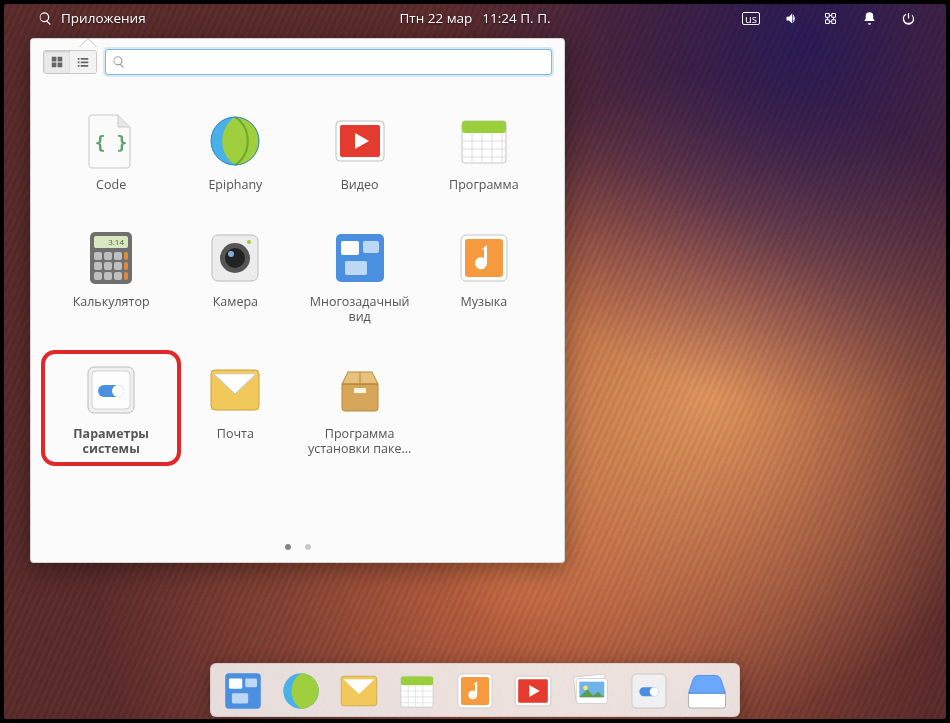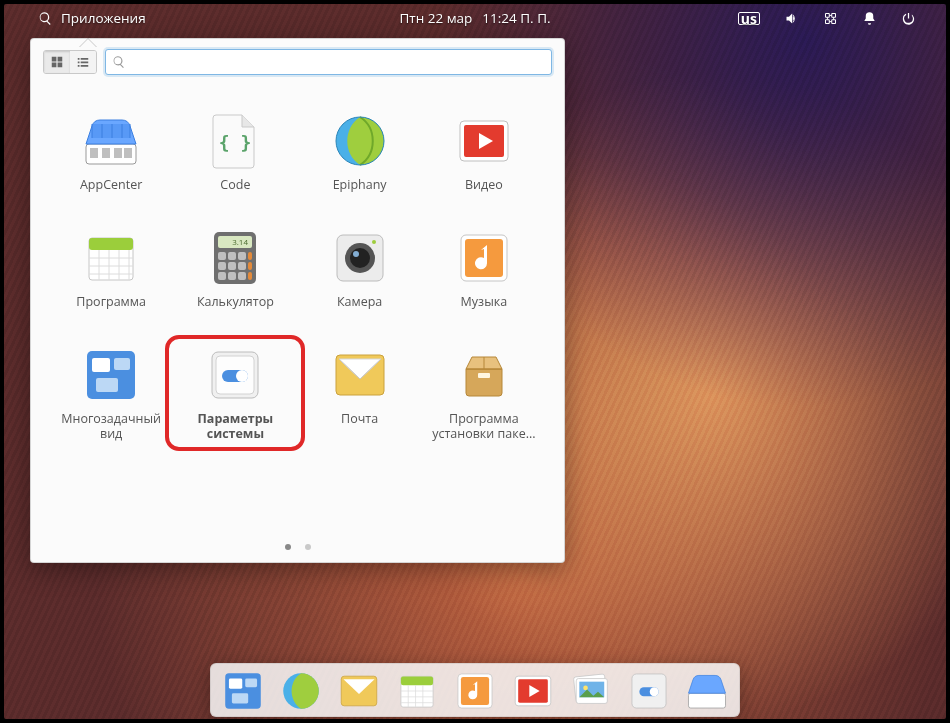--- a/index.html
+++ b/index.html
@@ -29,21 +29,21 @@
   .panel {
     position: absolute; left:4px; right:4px; top:4px; height:28px;
     color:#fff; font-size:13.5px; display:flex; align-items:center;
     text-shadow: 0 1px 2px rgba(0,0,0,.6);
   }
   .panel .left { display:flex; align-items:center; gap:8px; padding-left:34px;}
   .panel .center{ position:absolute; left:0; right:0; display:flex; justify-content:center; gap:10px; pointer-events:none;}
   .panel .center span{pointer-events:auto;}
   .panel .right{ margin-left:auto; display:flex; align-items:center; gap:24px; padding-right:30px;}
   .panel svg{ width:15px; height:15px; fill:#fff;}
-  .indicator-box{ border:1.2px solid #fff; border-radius:2px; font-size:14px; font-weight:700; padding:0 2px; line-height:11px;}
+  .indicator-box{ border:1.2px solid #fff; border-radius:2px; font-size:11px; font-weight:400; padding:0 2px; line-height:11px;}
   
   .popover {
     position:absolute; top:38px; left:30px; width:535px; height:525px;
     background:#fbfbfb; border:1px solid rgba(0,0,0,.15); border-radius:4px;
     box-shadow: 0 6px 26px rgba(0,0,0,.35);
   }
   .popover::before{
     content:""; position:absolute; top:-9px; left:48px;
     border:9px solid transparent; border-bottom-color:#fbfbfb;
     filter: drop-shadow(0 -1px 0 rgba(0,0,0,.2));
@@ -141,35 +141,20 @@
     <div class="search">
       <svg viewBox="0 0 24 24">
           <path d="M10 2a8 8 0 015.3 13.9l5 5-1.4 1.4-5-5A8 8 0 1110 2zm0 2a6 6 0 100 12 6 6 0 000-12z"></path>
         </svg>
       <input type="text" placeholder="" style="">
     </div>
   </div>
 
   <div class="app-grid">
 
-    <div class="app">
-      <div class="icon-wrap">
-        <svg width="54" height="54" viewBox="0 0 54 54">
-          <rect x="2" y="30" width="50" height="20" rx="3" fill="#fff" stroke="#999"></rect>
-          <rect x="6" y="34" width="8" height="10" fill="#bfbfbf"></rect>
-          <rect x="18" y="34" width="8" height="10" fill="#bfbfbf"></rect>
-          <rect x="30" y="34" width="8" height="10" fill="#bfbfbf"></rect>
-          <rect x="40" y="34" width="8" height="10" fill="#bfbfbf"></rect>
-          <path d="M2 30 L52 30 L46 12 Q44 6 38 6 L16 6 Q10 6 8 12 Z" fill="#6aa7ff" stroke="#3a7fe0"></path>
-          <rect x="8" y="10" width="38" height="14" fill="#4d8ff0" opacity=".6"></rect>
-          <path d="M8 10v14M18 10v14M28 10v14M38 10v14M46 10v14" stroke="#3a7fe0"></path>
-        </svg>
-      </div>
-      <span class="label">AppCenter</span>
-    </div>
 
     <div class="app">
       <div class="icon-wrap">
         <svg width="50" height="56" viewBox="0 0 50 56">
           <path d="M6 2h26l12 12v38a3 3 0 01-3 3H6a3 3 0 01-3-3V5a3 3 0 013-3z" fill="#fafafa" stroke="#c9c9c9"></path>
           <path d="M32 2v12h12" fill="#e7e7e7" stroke="#c9c9c9"></path>
           <text x="25" y="36" text-anchor="middle" font-size="18" font-family="monospace" fill="#5aa36a" font-weight="700">{  }</text>
         </svg>
       </div>
       <span class="label">Code</span>
@@ -245,39 +230,39 @@
           <circle cx="23" cy="23" r="3" fill="#9cd1ff" opacity=".8"></circle>
           <circle cx="41" cy="11" r="2" fill="#9fce3e"></circle>
         </svg>
       </div>
       <span class="label">Камера</span>
     </div>
 
     <div class="app">
       <div class="icon-wrap">
         <svg width="54" height="54" viewBox="0 0 54 54">
-          <rect x="4" y="4" width="46" height="46" rx="5" fill="#fff" stroke="#c5c5c5"></rect>
-          <rect x="8" y="8" width="38" height="38" rx="3" fill="#f59a3e"></rect>
-          <path d="M30 14v18a6 6 0 11-3-5V18l-3 1" fill="#fff"></path>
-        </svg>
-      </div>
-      <span class="label">Музыка</span>
-    </div>
-
-    <div class="app">
-      <div class="icon-wrap">
-        <svg width="54" height="54" viewBox="0 0 54 54">
           <rect x="3" y="3" width="48" height="48" rx="5" fill="#4b8fe0"></rect>
           <rect x="8" y="10" width="18" height="14" rx="2" fill="#fff"></rect>
           <rect x="30" y="10" width="16" height="12" rx="2" fill="#bcd8f5"></rect>
           <rect x="12" y="30" width="22" height="14" rx="2" fill="#bcd8f5"></rect>
         </svg>
       </div>
       <span class="label">Многозадачный
 вид</span>
+    </div>
+
+    <div class="app">
+      <div class="icon-wrap">
+        <svg width="54" height="54" viewBox="0 0 54 54">
+          <rect x="4" y="4" width="46" height="46" rx="5" fill="#fff" stroke="#c5c5c5"></rect>
+          <rect x="8" y="8" width="38" height="38" rx="3" fill="#f59a3e"></rect>
+          <path d="M30 14v18a6 6 0 11-3-5V18l-3 1" fill="#fff"></path>
+        </svg>
+      </div>
+      <span class="label">Музыка</span>
     </div>
 
     <div class="app highlight">
       <div class="icon-wrap">
         <svg width="54" height="54" viewBox="0 0 54 54">
           <rect x="4" y="4" width="46" height="46" rx="6" fill="#f0f0f0" stroke="#bcbcbc"></rect>
           <rect x="8" y="8" width="38" height="38" rx="4" fill="#fdfdfd" stroke="#d2d2d2"></rect>
           <rect x="14" y="22" width="26" height="12" rx="6" fill="#4b8fe0"></rect>
           <circle cx="34" cy="28" r="6" fill="#fff"></circle>
         </svg>

